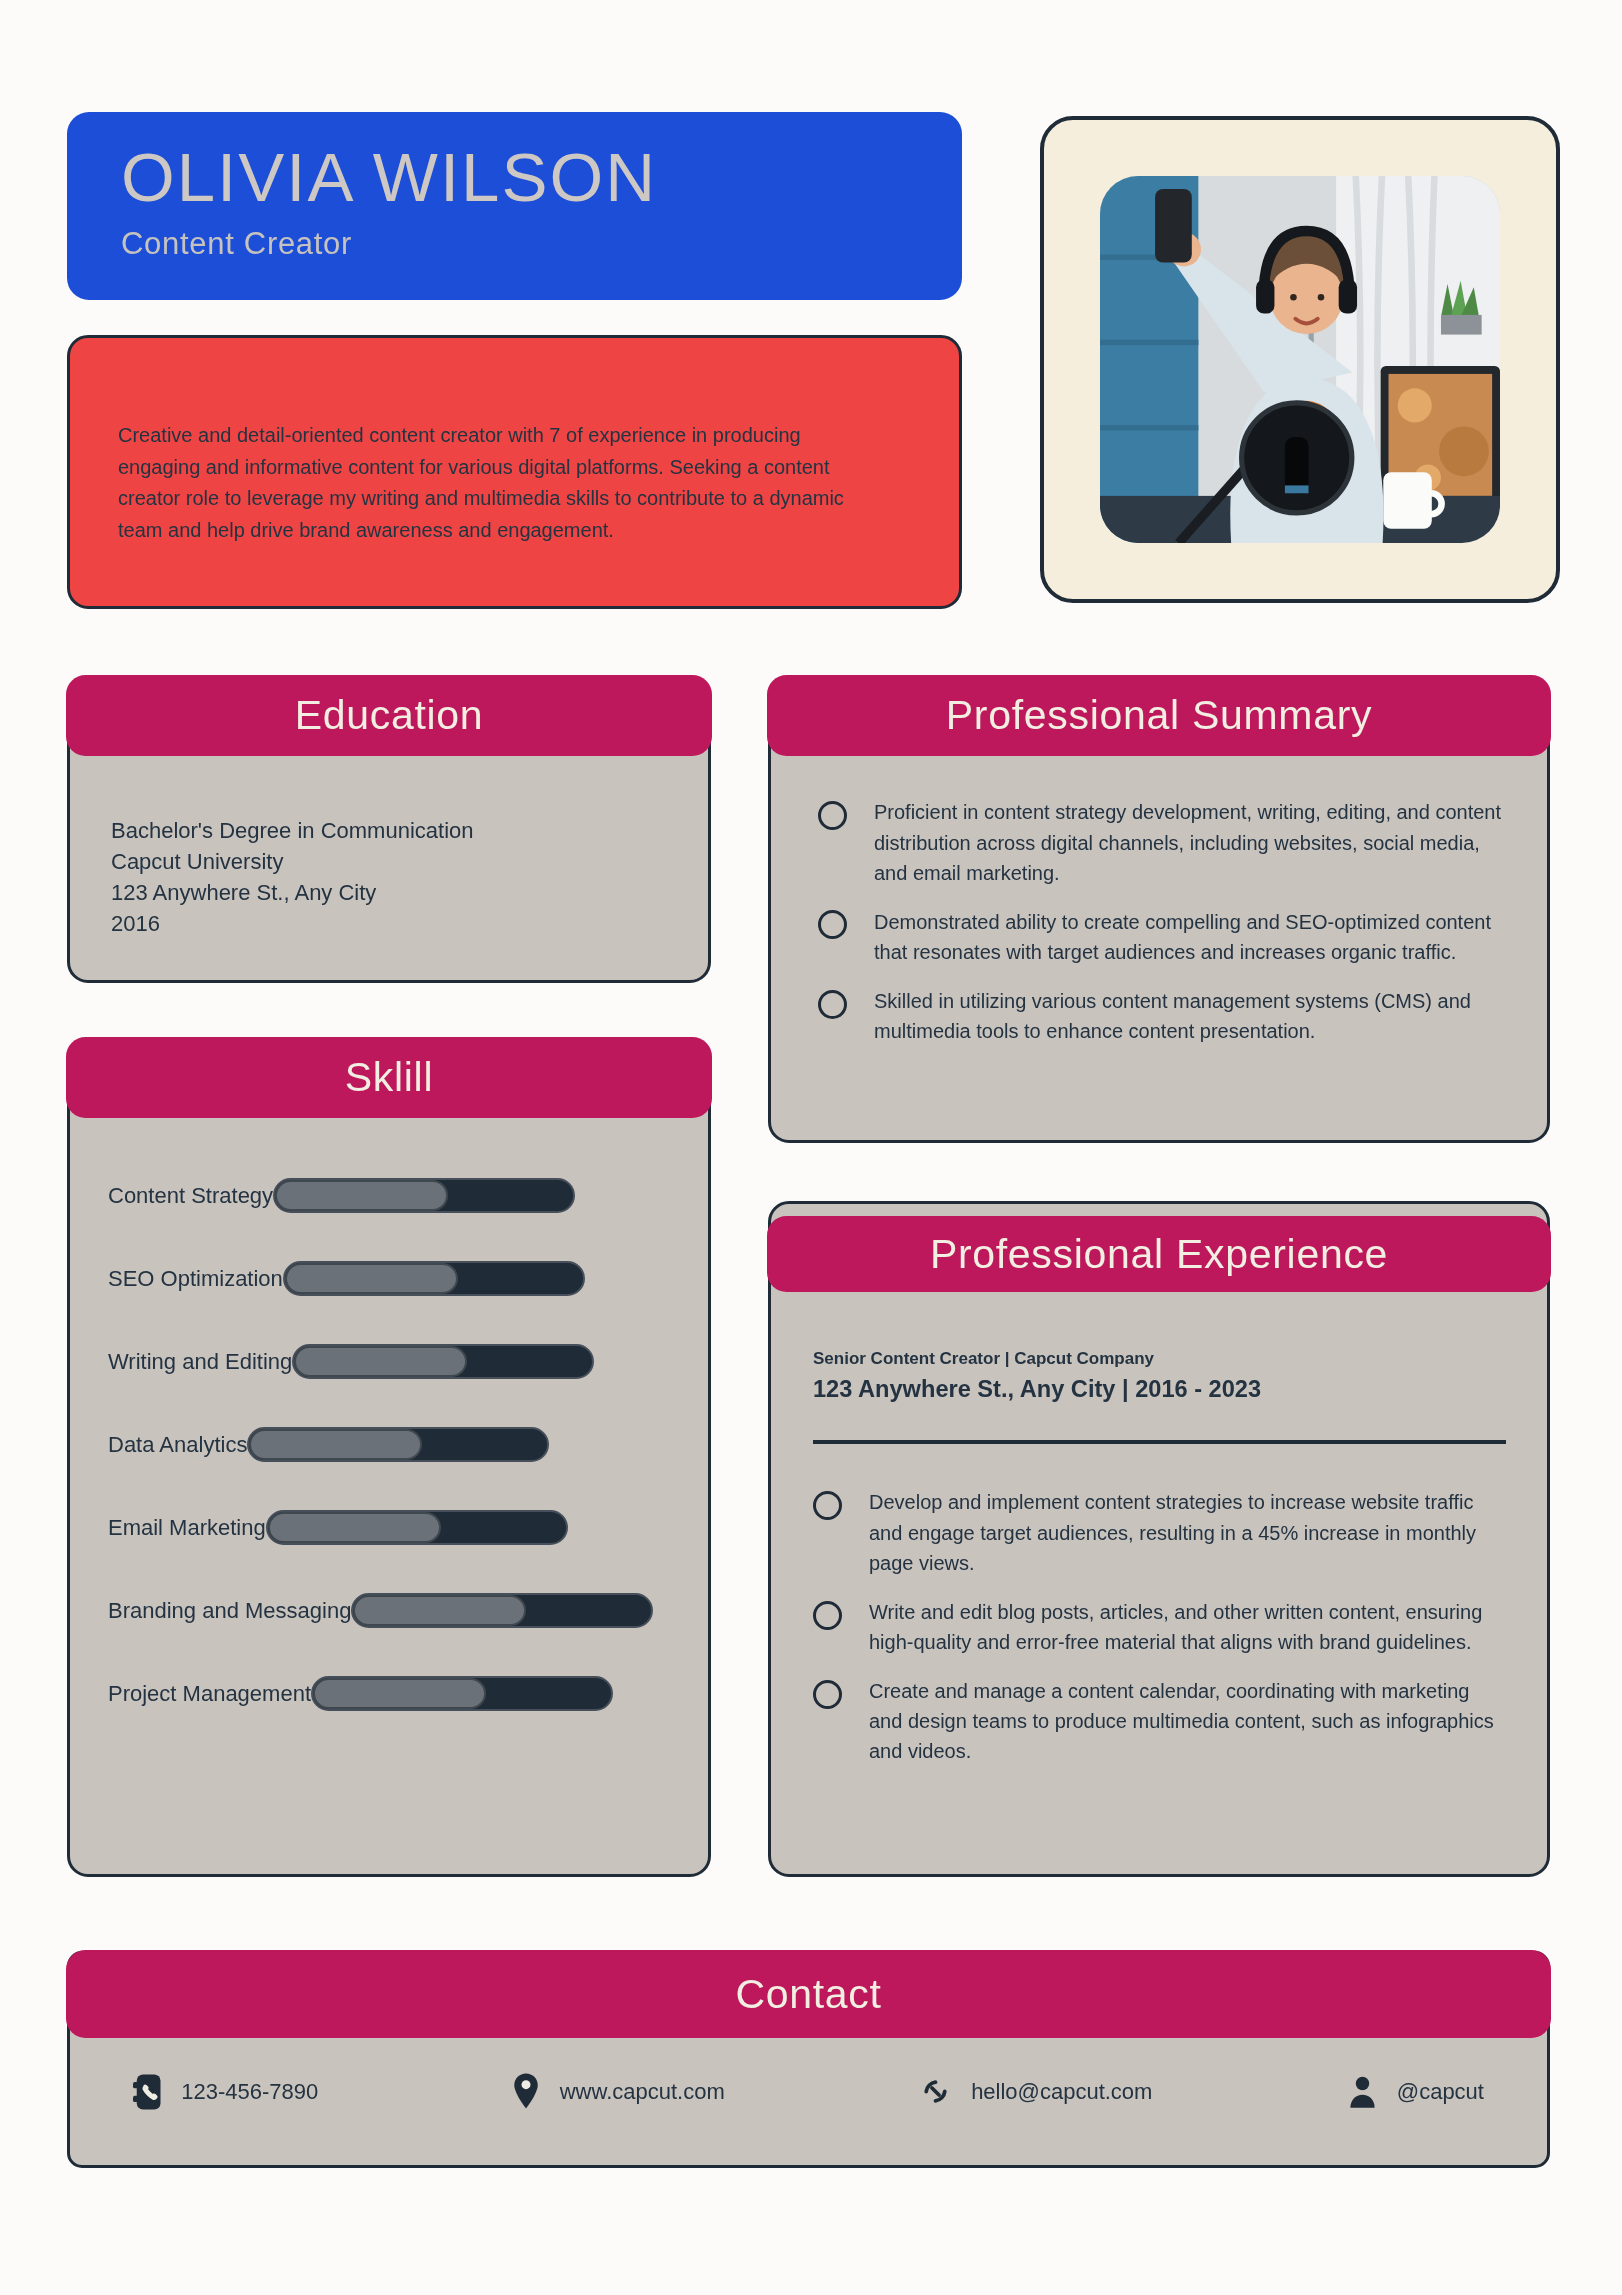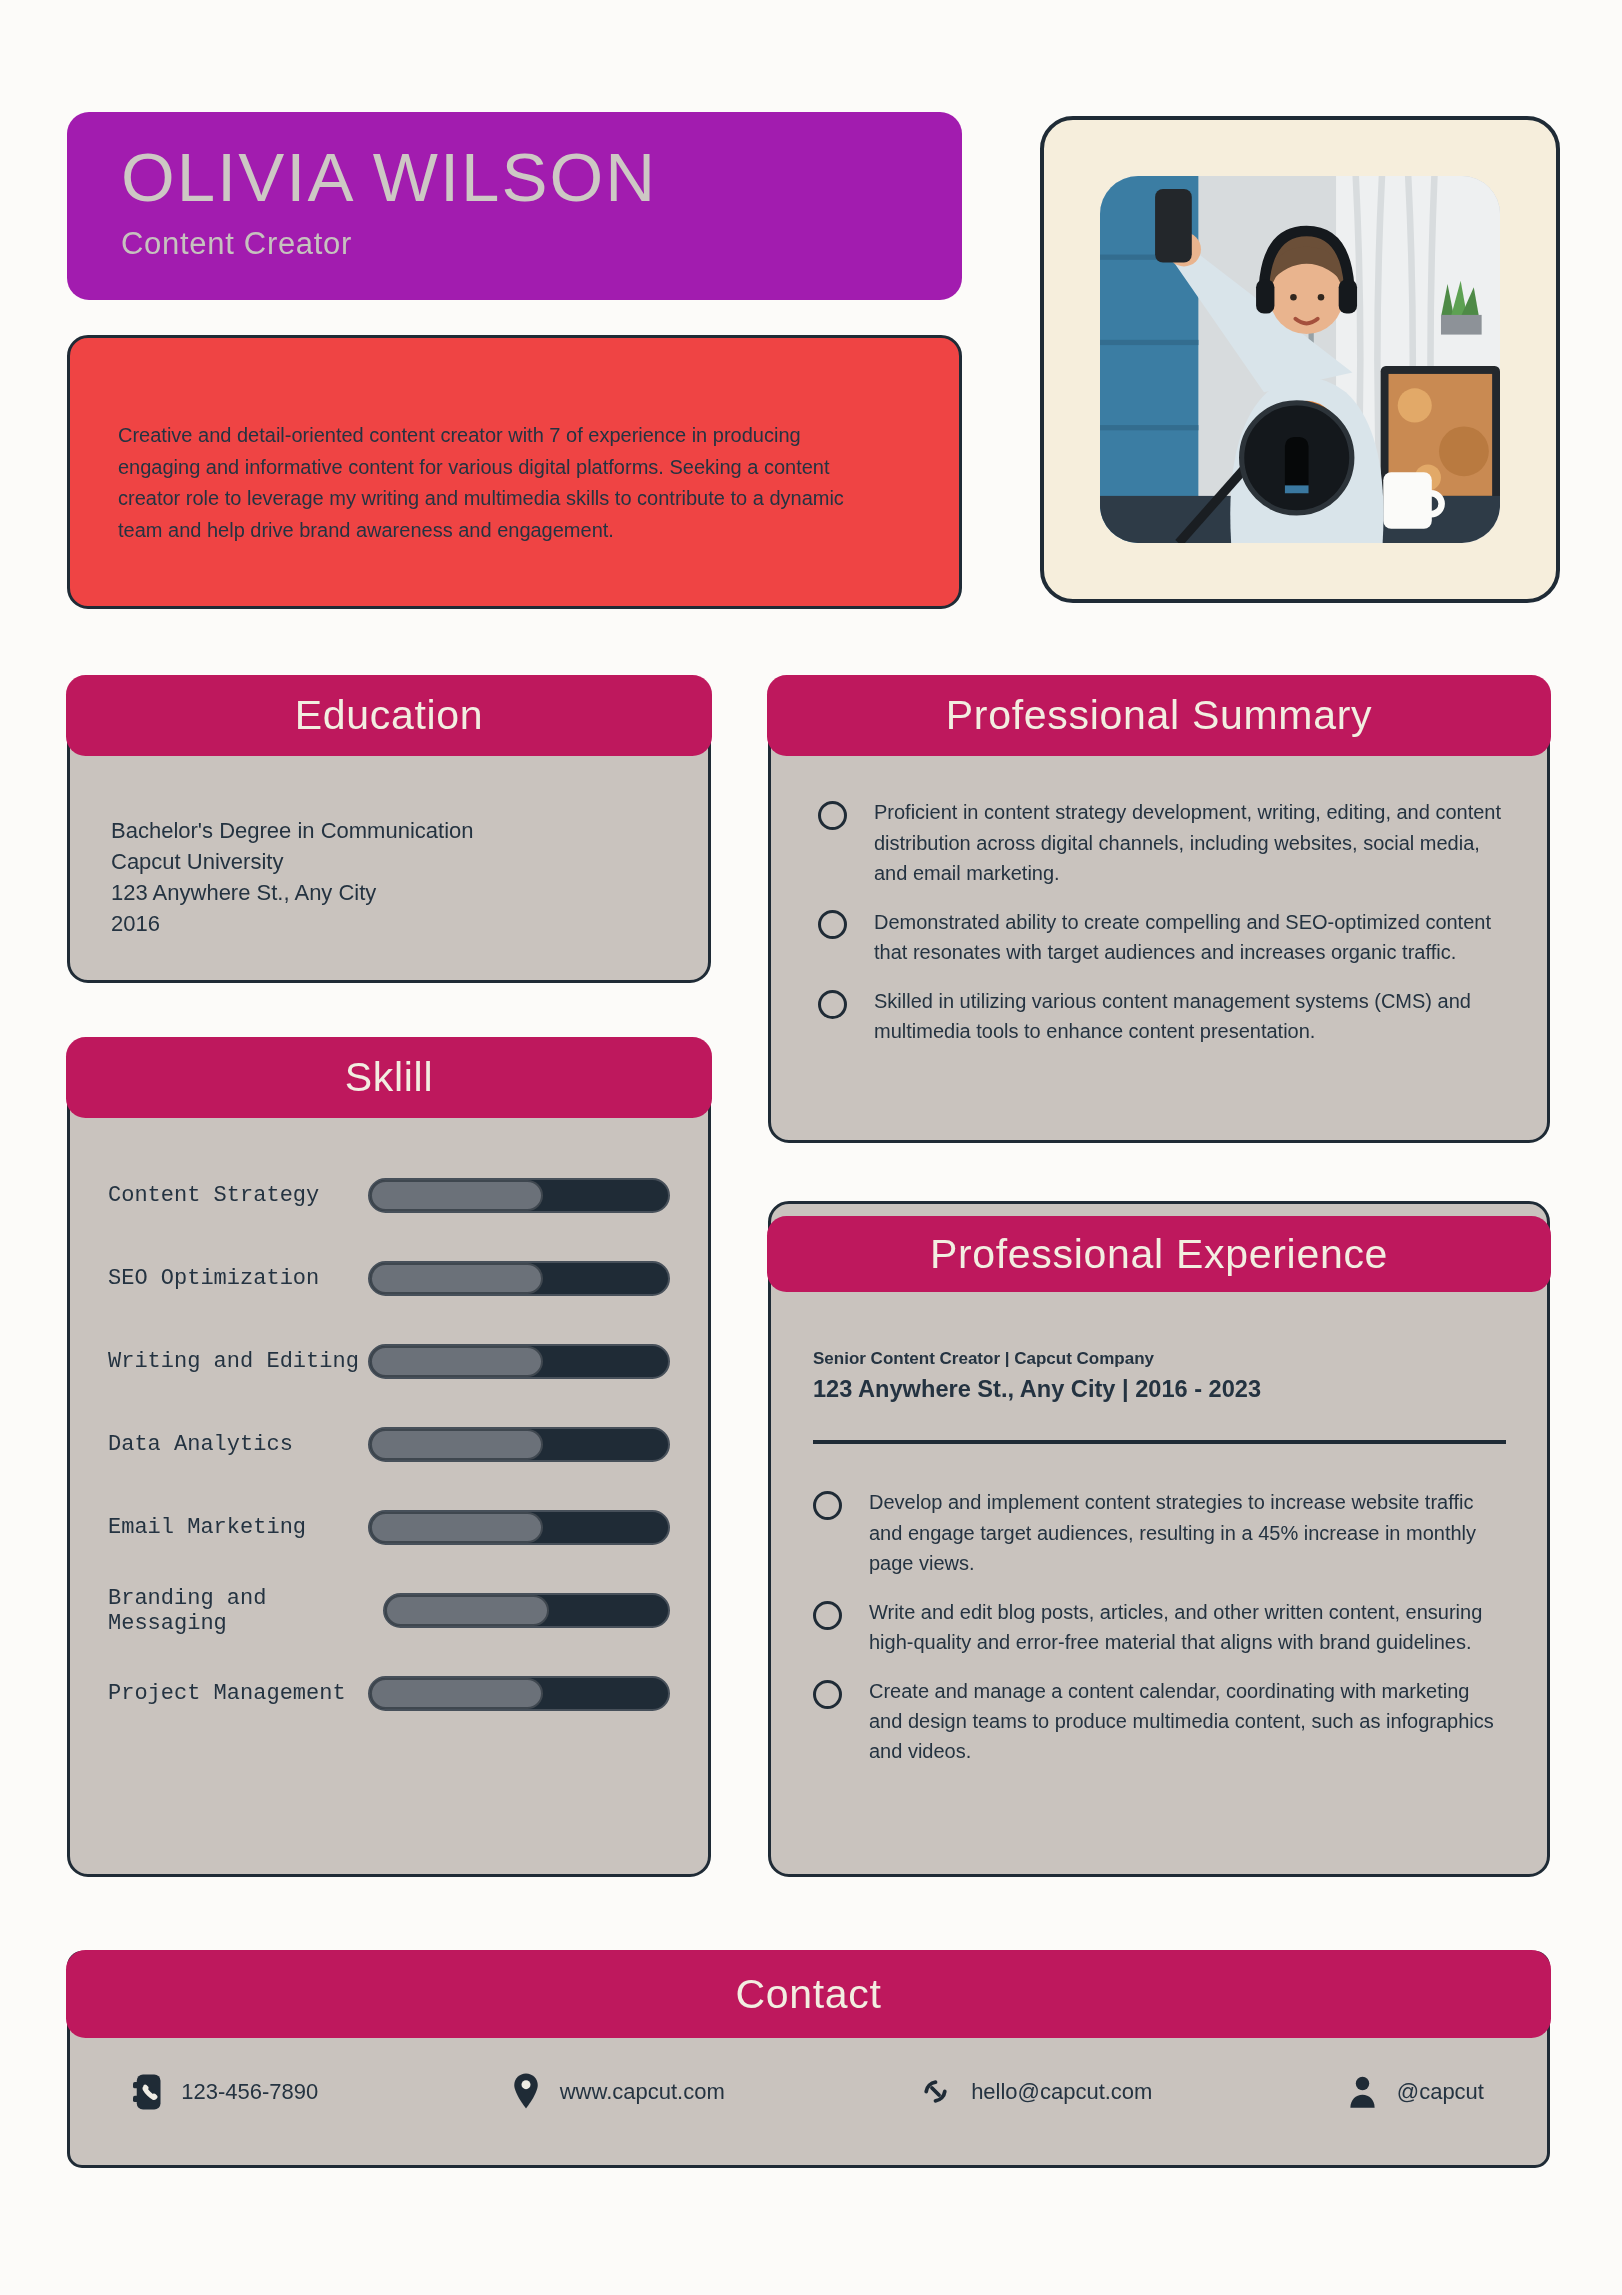--- a/index.html
+++ b/index.html
@@ -8,21 +8,21 @@
     background:#fcfbf9;
     font-family:"Liberation Sans","DejaVu Sans",sans-serif;
     color:#243341;
     position:relative;
   }
   .abs{position:absolute;}
 
   
   .name-card{
     left:67px;top:112px;width:895px;height:188px;
-    background:#a21caf;border-radius:22px;
+    background:#1d4ed8;border-radius:22px;
     padding:30px 0 0 54px;box-sizing:border-box;
   }
   .name-heading{
     font-size:69px;font-weight:500;letter-spacing:2px;
     color:#cdc8c4;line-height:1.05;margin:0;
   }
   .role-subtitle{
     font-size:31px;font-weight:400;color:#c6c2be;
     margin-top:11.8px;letter-spacing:0.7px;
   }
@@ -61,22 +61,22 @@
   
   .education-card{left:67px;top:676px;width:644px;height:307px;}
   .education-card .section-header{height:81px;}
   .education-body{padding:60px 39px 0 41px;font-size:22px;line-height:1.4;}
 
   
   .skills-card{left:67px;top:1038px;width:644px;height:839px;}
   .skills-card .section-header{height:81px;}
   .skills-body{padding:60px 38px 0 38px;}
   .skill-row{
-    display:flex;align-items:center;justify-content:space-between;
-    height:35px;margin-bottom:48px;font-family:Liberation Mono, monospace;
+    display:flex;align-items:center;
+    height:35px;margin-bottom:48px;
   }
   .skill-label{font-size:22px;}
   .bar-track{
     width:302px;height:35px;box-sizing:border-box;
     background:#1f2b36;border:2.6px solid #47505a;border-radius:19.6px;
     position:relative;
   }
   .bar-fill{
     position:absolute;left:0;top:0;bottom:0;
     background:#6b7179;border:2px solid #3f474f;border-radius:17px;

